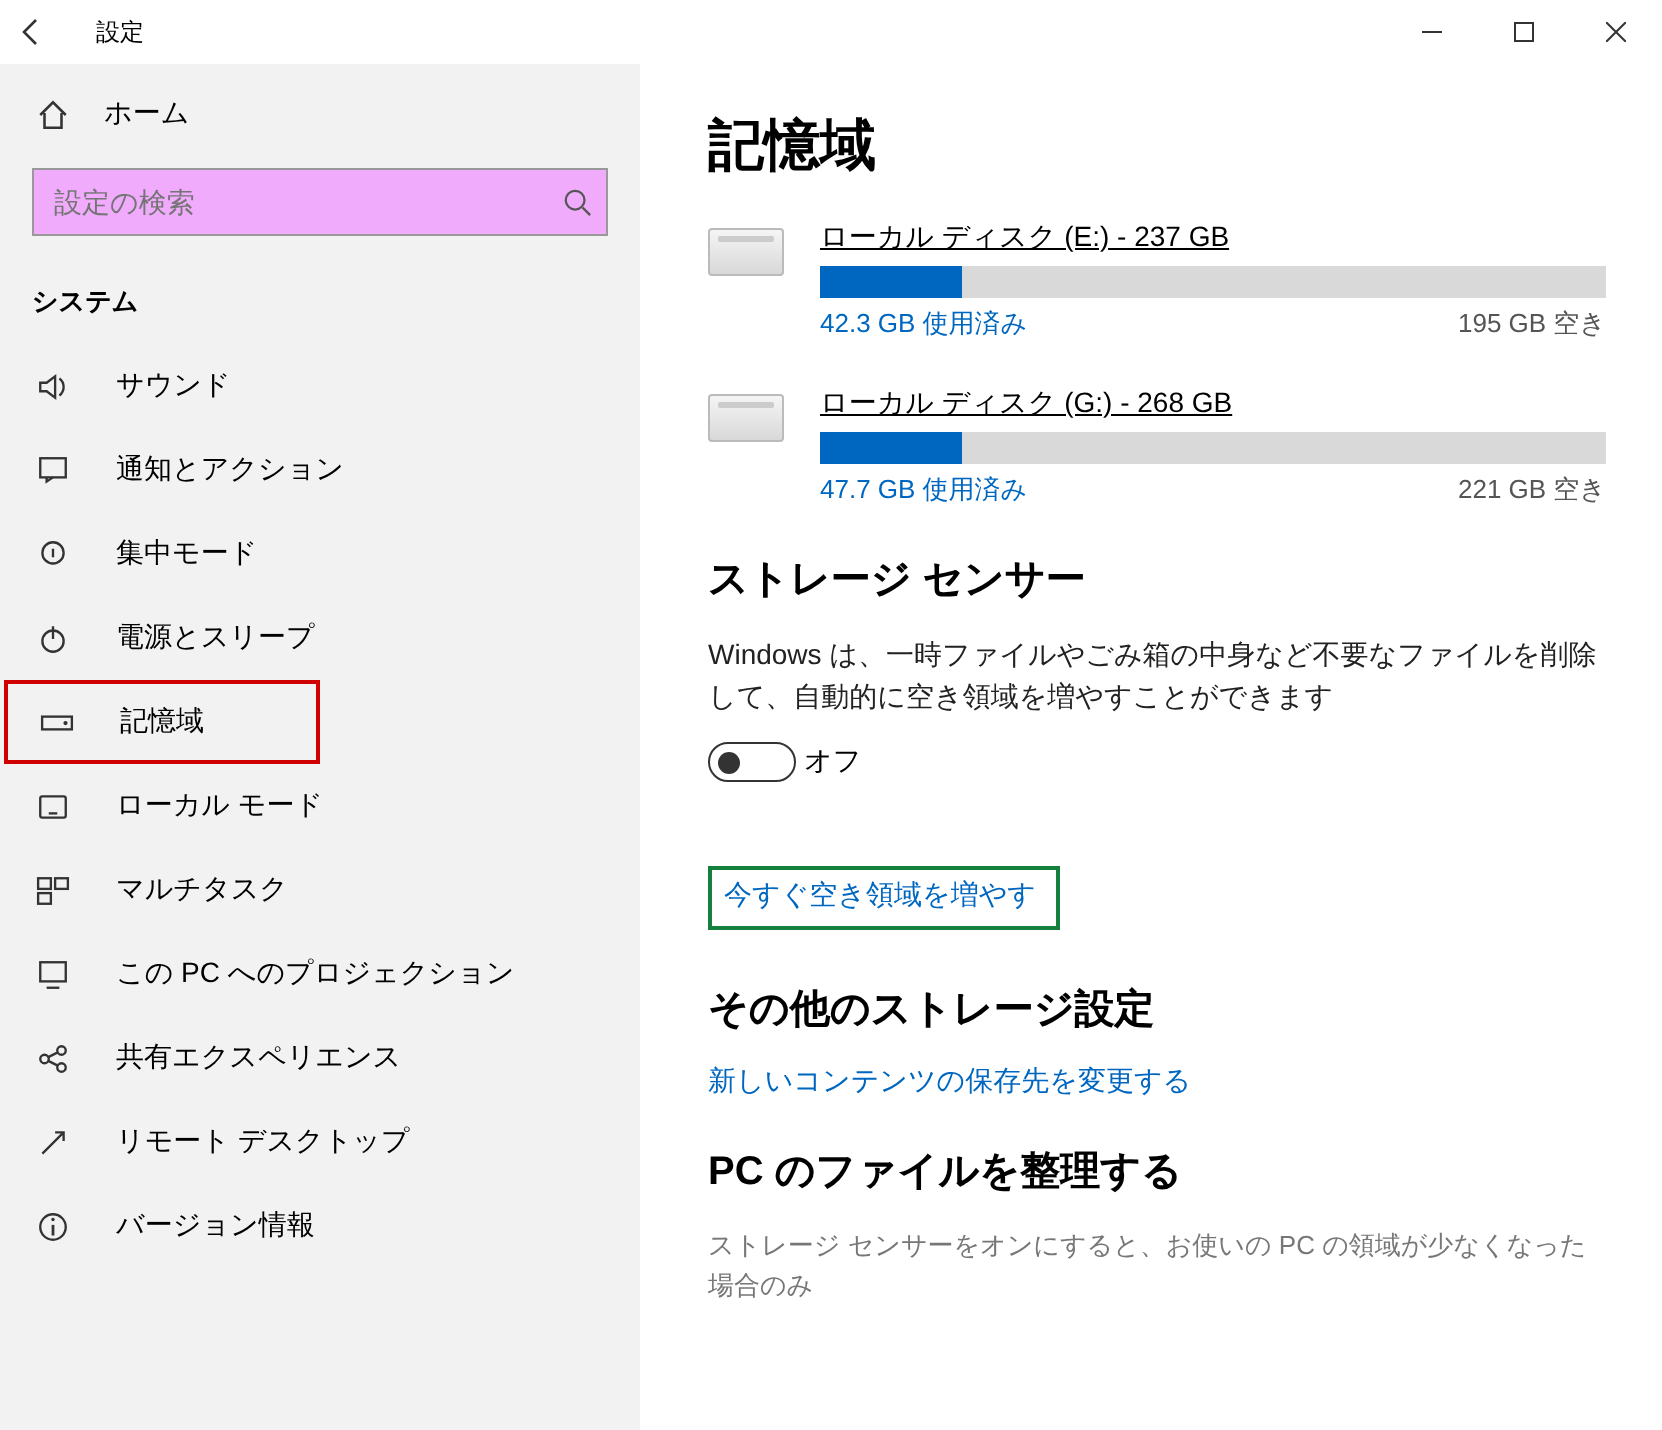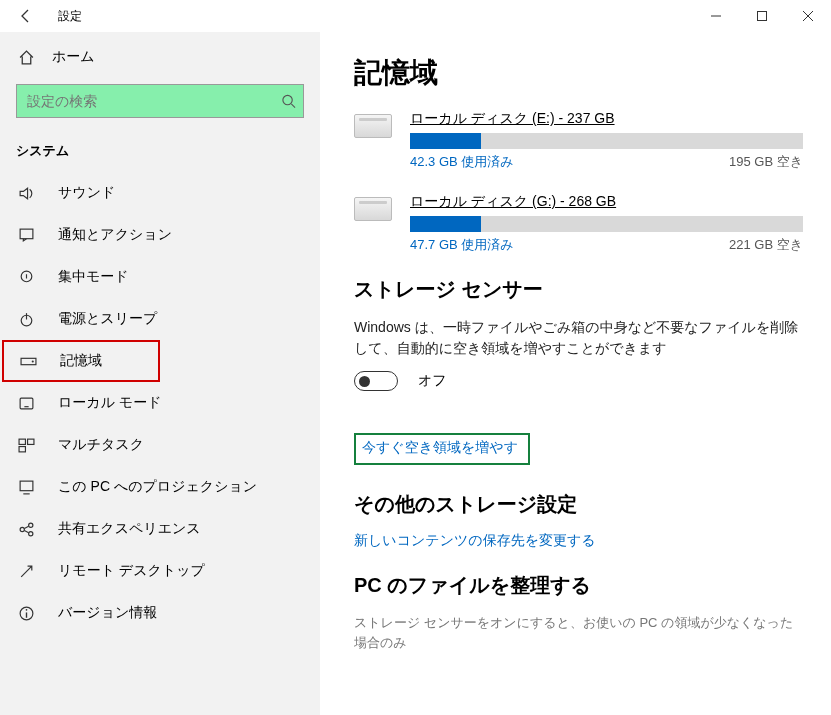--- a/index.html
+++ b/index.html
@@ -1,47 +1,47 @@
 <!DOCTYPE html>
 <html><head>
 <meta charset="utf-8">
 <style>
 * { margin: 0; padding: 0; box-sizing: border-box; font-family: "Yu Gothic UI", "Segoe UI", Meiryo, sans-serif; }
 body { background: #fff; width: 831px; height: 715px; overflow: hidden; display: flex; flex-direction: column; }
-.titlebar { height: 32px; display: flex; align-items: center; padding-left: 10px; }
+.titlebar { height: 32px; display: flex; align-items: center; }
 .titlebar .back { width: 32px; height: 32px; display: flex; align-items: center; justify-content: center; color: #666; font-size: 16px; }
 .titlebar .title { font-size: 12px; margin-left: 16px; color: #000; }
 .titlebar .winctrls { margin-left: auto; display: flex; }
 .titlebar .winctrls div { width: 46px; height: 32px; display: flex; align-items: center; justify-content: center; color: #333; }
 .body { flex: 1; display: flex; overflow: hidden; }
 .sidebar { width: 320px; background: #f2f2f2; padding-top: 6px; display: flex; flex-direction: column; overflow-y: auto; }
 .home-row { display: flex; align-items: center; padding: 10px 16px; gap: 16px; font-size: 14px; cursor: default; }
 .home-row .icon { width: 20px; display: flex; justify-content: center; color: #333; }
 .search-wrap { margin: 8px 16px 16px 16px; position: relative; }
-.search-box { width: 100%; height: 34px; border: 1px solid #999; background: #86efac; padding: 0 34px 0 10px; font-size: 14px; color: #666; }
+.search-box { width: 100%; height: 34px; border: 1px solid #999; background: #f0abfc; padding: 0 34px 0 10px; font-size: 14px; color: #666; }
 .search-icon { position: absolute; right: 8px; top: 50%; transform: translateY(-50%); color: #555; font-size: 15px; }
 .group-label { font-size: 13px; font-weight: 600; padding: 8px 16px 12px 16px; }
 .nav-item { display: flex; align-items: center; padding: 12px 16px; gap: 22px; font-size: 14px; cursor: default; }
 .nav-item .icon { width: 20px; display: flex; justify-content: center; color: #333; font-size: 16px; }
 .nav-item.highlighted { border: 2px solid #d00000; margin-left: 2px; margin-right: 160px; padding: 10px 14px; }
 .content { flex: 1; padding: 22px 28px 8px 34px; overflow-y: hidden; background: #fff; }
 h1 { font-size: 28px; font-weight: 600; margin-bottom: 18px; }
 .disk { display: flex; margin-bottom: 22px; gap: 18px; }
 .disk-icon { width: 38px; height: 24px; margin-top: 4px; background: linear-gradient(#f5f5f5,#d8d8d8); border: 1px solid #bbb; border-radius: 2px; position: relative; }
 .disk-icon::after { content: ""; position: absolute; left: 4px; right: 4px; top: 3px; height: 3px; background: #ccc; border-radius: 1px; }
 .disk-info { flex: 1; }
 .disk-title { font-size: 14px; margin-bottom: 5px; text-decoration: underline; }
 .bar { height: 16px; background: #d9d9d9; position: relative; margin-bottom: 4px; }
 .bar-fill { position: absolute; left: 0; top: 0; bottom: 0; background: #0067c0; }
 .bar-row { display: flex; justify-content: space-between; font-size: 13px; }
 .used { color: #0067c0; }
 .free { color: #555; }
 h2 { font-size: 20px; font-weight: 600; margin-top: 22px; margin-bottom: 14px; }
 .body-text { font-size: 14px; line-height: 1.5; margin-bottom: 12px; color: #222; }
-.toggle-row { display: flex; align-items: center; gap: 20px; margin-bottom: 18px; }
+.toggle-row { display: flex; align-items: center; gap: 4px; margin-bottom: 18px; }
 .toggle { width: 44px; height: 20px; border: 1px solid #333; border-radius: 10px; position: relative; background: #fff; }
 .toggle .knob { position: absolute; width: 11px; height: 11px; background: #333; border-radius: 50%; top: 3.5px; left: 4px; }
 .toggle-label { font-size: 14px; }
 .link { color: #0067c0; font-size: 14px; display: inline-block; margin-bottom: 12px; cursor: default; }
 .link.boxed { border: 2px solid #15803d; padding: 4px 10px 6px 6px; margin-top: 6px; margin-bottom: 4px; }
 .link2 { color: #0067c0; font-size: 14px; display: block; margin-bottom: 14px; margin-top: 4px; cursor: default; }
 .footer-text { font-size: 13px; color: #777; line-height: 1.5; }
 svg { display: block; }
 </style>
 </head>

